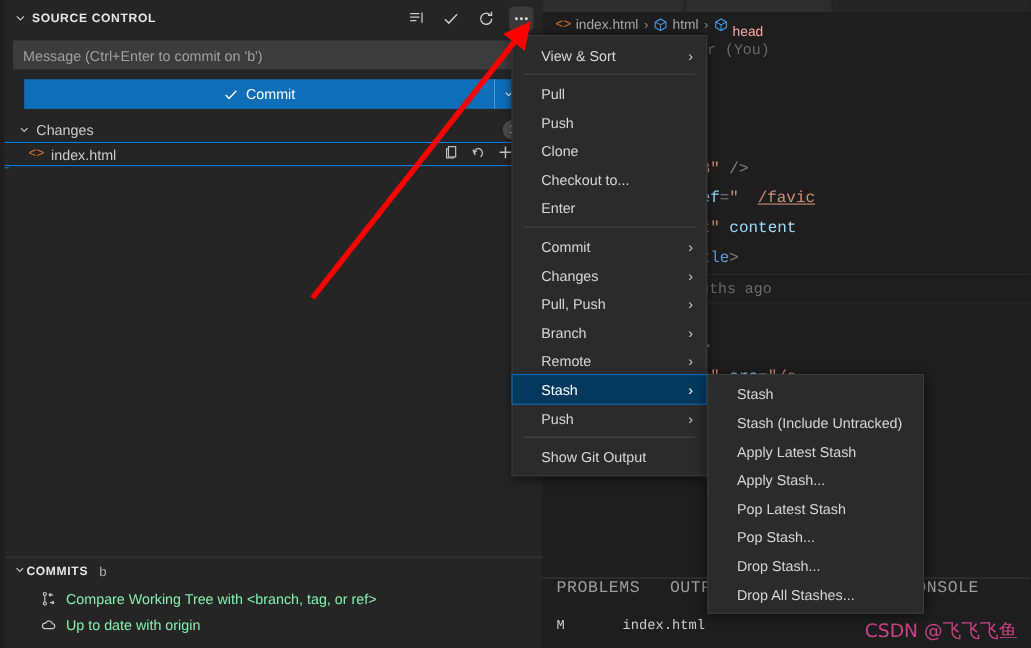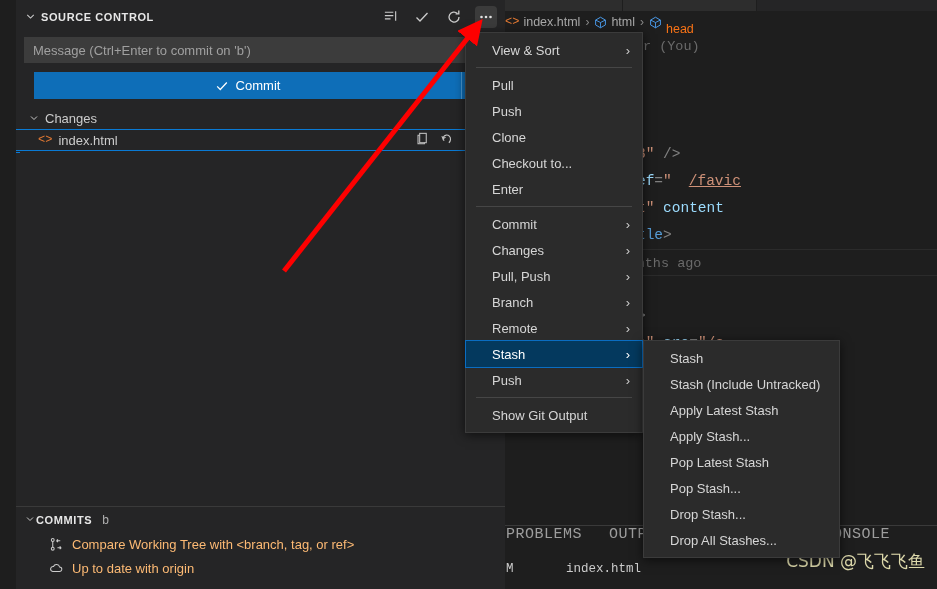--- a/index.html
+++ b/index.html
@@ -33,21 +33,21 @@
   .breadcrumb {
     position: absolute; left: 489px; top: 11px; width: 448px; height: 22px;
     display: flex; align-items: center; padding-left: 16px;
     font-size: 12.5px; color: #a9a9a9; white-space: nowrap;
     background: #1e1e1e;
   }
   .breadcrumb .bc-item { display: flex; align-items: center; gap: 4px; }
   .breadcrumb .sep { margin: 0 5px; color: #8a8a8a; font-size: 12px; }
   .bc-icon-html { color: #e37933; font-family: "Liberation Mono", monospace; font-size: 12px; }
   .bc-icon-tag svg { display: block; }
-  .bc-label { color: #f97316; margin-top: 14px; }
+  .bc-label { color: #fca5a5; margin-top: 14px; }
 
   
   .code {
     position: absolute; left: 489px; top: 33px; width: 448px; height: 500px;
     font-family: "Liberation Mono", monospace; font-size: 14.5px;
     line-height: 27px; white-space: nowrap; overflow: hidden;
   }
   .code .ln { height: 27px; padding-left: 0px; position: relative; }
   .code .blame { color: #6a6a6a; font-size: 13.5px; }
   .k-tag   { color: #569cd6; }
@@ -68,28 +68,28 @@
     font-size: 15px; letter-spacing: .5px; color: #9d9d9d; font-family: Liberation Mono, monospace;
   }
   .panel-tabs .ptab { text-transform: uppercase; }
   .panel-body {
     display: flex; align-items: center; height: 26px; padding-left: 17px;
     font-family: "Liberation Mono", monospace; font-size: 12.5px; color: #cccccc;
   }
   .panel-body .mflag { width: 60px; color: #cccccc; }
 
   .watermark {
-    position: absolute; right: 12px; bottom: 16px;
-    font-size: 17px; color: #fef9c3; opacity: .85;
+    position: absolute; right: 12px; bottom: 4px;
+    font-size: 17px; color: #ec4899; opacity: .85;
     font-family: "DejaVu Sans", sans-serif; white-space: nowrap;
   }
 
   
   .scm {
-    position: absolute; left: 16px; top: 0; width: 489px; height: 589px;
+    position: absolute; left: 4px; top: 0; width: 489px; height: 589px;
     background: #252526; overflow: hidden;
   }
   .scm-header {
     height: 33px; display: flex; align-items: center;
     padding-left: 8px; background: #252526;
   }
   .scm-title {
     font-size: 11px; font-weight: bold; letter-spacing: .6px;
     color: #e7e7e7; text-transform: uppercase; margin-left: 4px;
   }
@@ -151,21 +151,21 @@
     background: #252526; border-top: 1px solid #3a3a3a;
   }
   .commits-head {
     height: 25px; display: flex; align-items: center; padding-left: 8px;
     font-size: 11px; font-weight: bold; letter-spacing: .6px; color: #e7e7e7;
   }
   .commits-head .branch { font-weight: normal; letter-spacing: 0;
     margin-left: 10px; color: #b0b0b0; font-size: 12px; text-transform: none; }
   .commits-item {
     height: 24px; display: flex; align-items: center; padding-left: 33px;
-    font-size: 13px; color: #fdba74; gap: 8px;
+    font-size: 13px; color: #86efac; gap: 8px;
   }
   .commits-item .ci-icon { display: inline-flex; color: #cccccc; }
 
   
   .menu {
     position: absolute; background: #2b2b2b; border: 1px solid #3b3b3b;
     box-shadow: 0 2px 10px rgba(0,0,0,.6); padding: 4px 0; z-index: 30;
     font-size: 13px; color: #d6d6d6;
   }
   .menu-main { left: 465px; top: 32px; width: 178px; }

